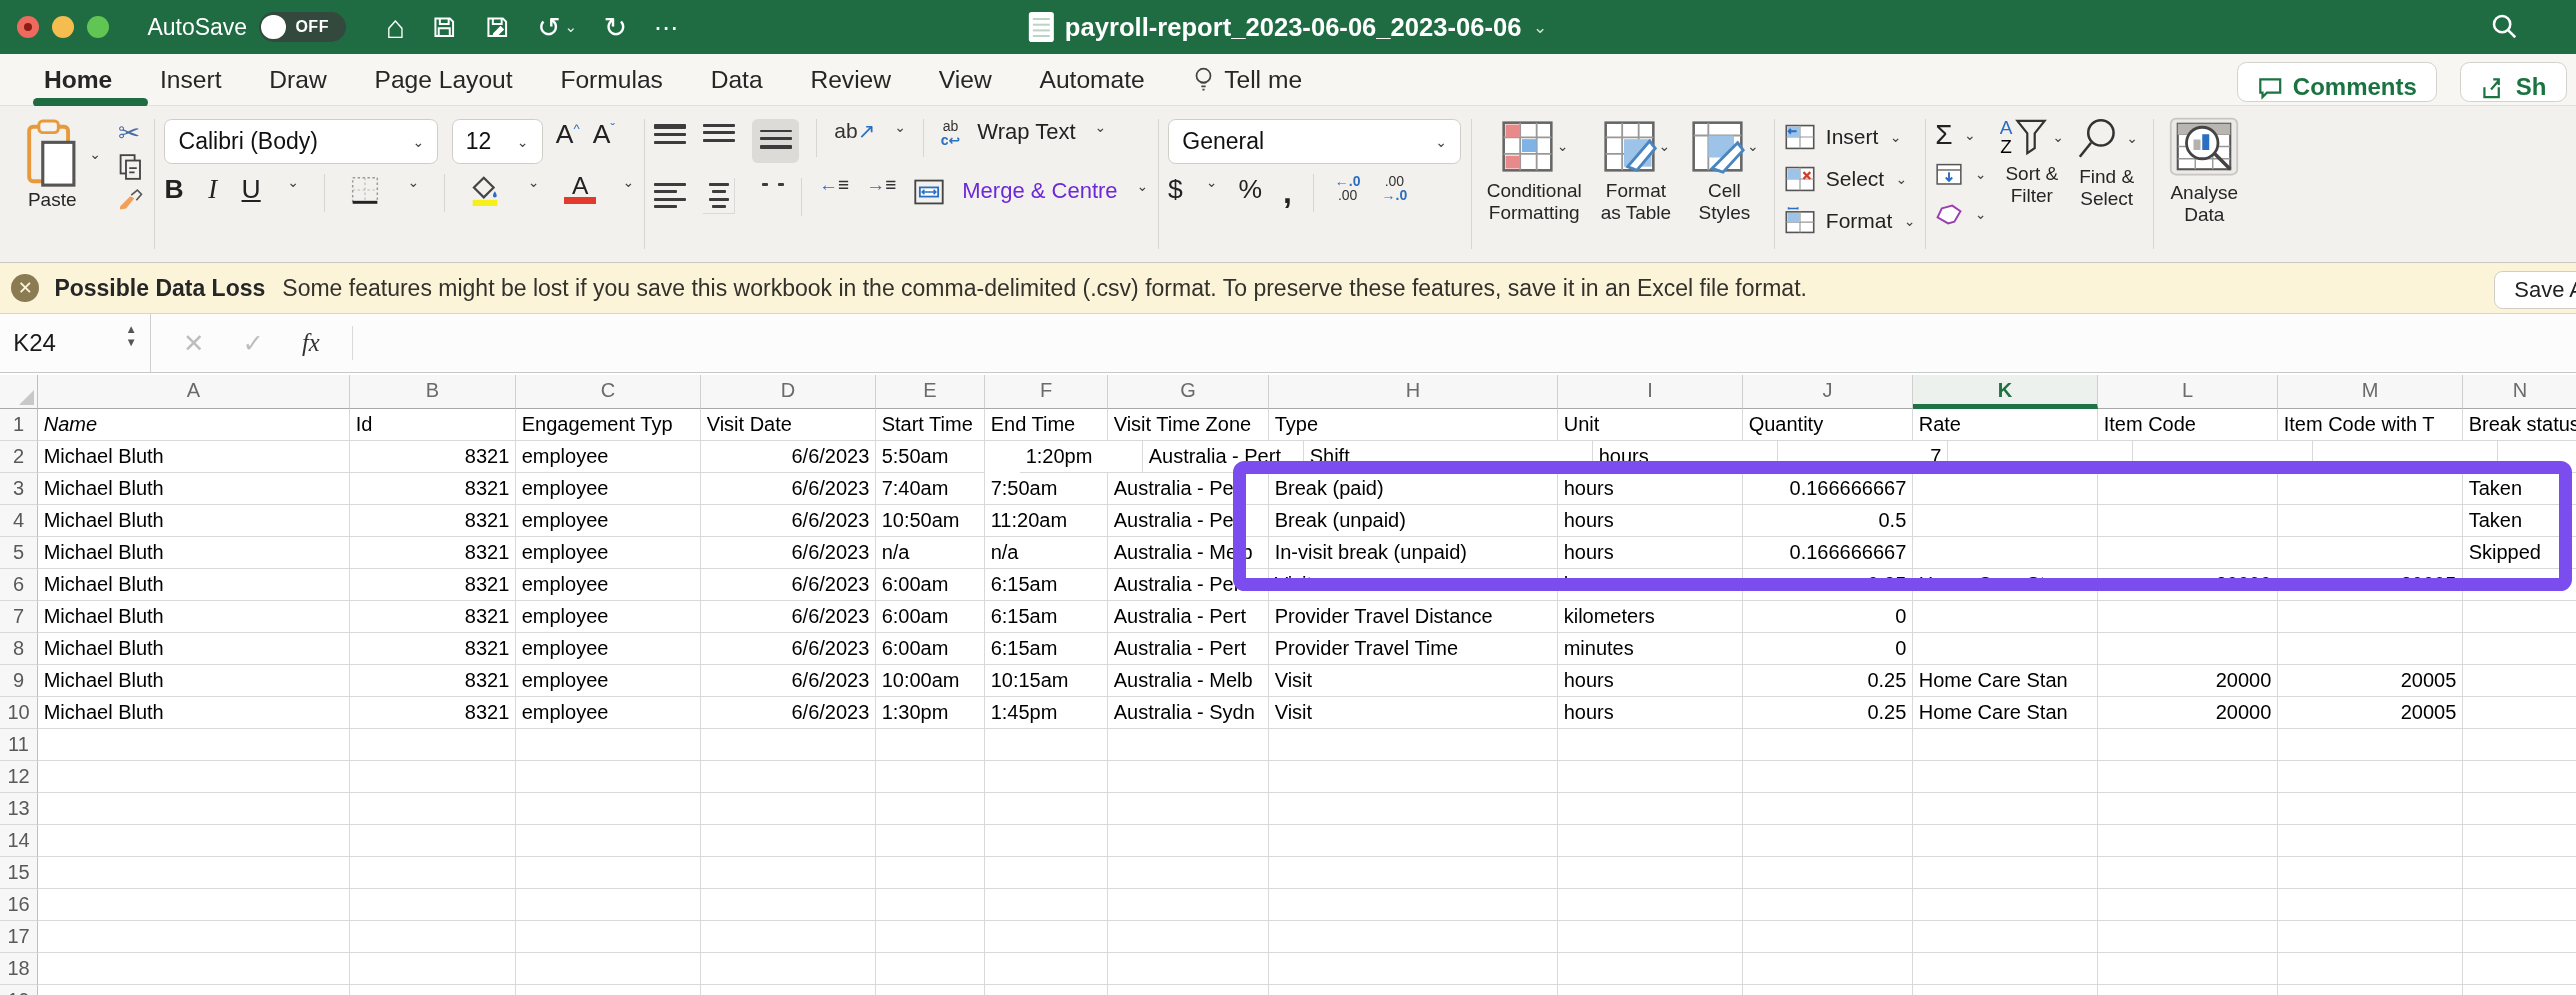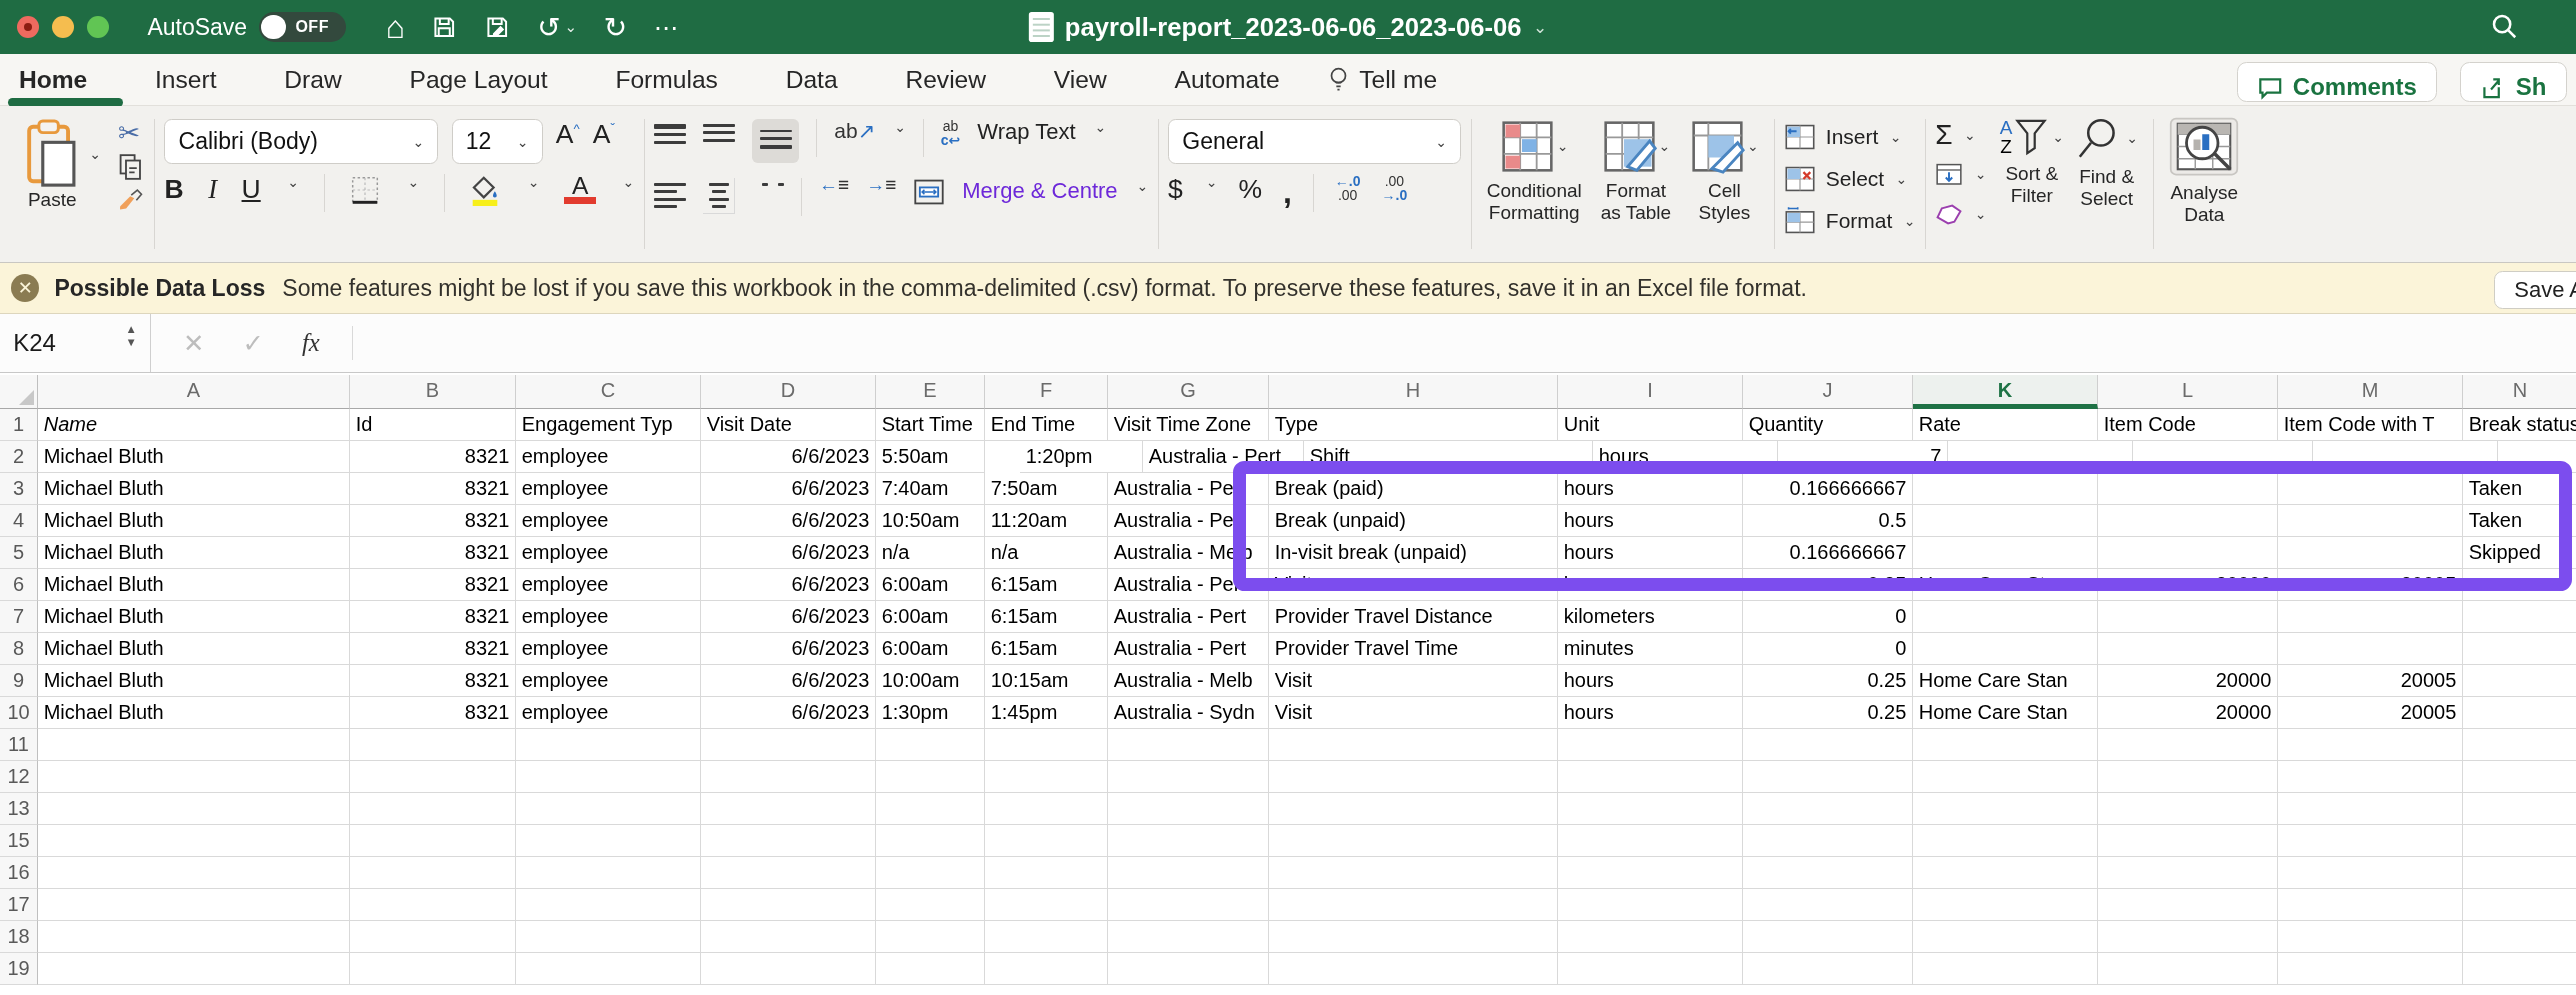--- a/index.html
+++ b/index.html
@@ -26,21 +26,21 @@
   .tb-chev{font-size:15px;margin-left:3.8px;opacity:.9}
   .tb-title{position:absolute;left:50%;transform:translateX(-50%);display:flex;align-items:center;gap:11.4px}
   .doc-ico{width:24.6px;height:30px;background:#fff;border-radius:2.8px;position:relative}
   .doc-ico::after{content:"";position:absolute;left:3.8px;top:5.7px;width:17px;height:2.8px;background:#bcd3c6;box-shadow:0 5.7px 0 #bcd3c6,0 11.4px 0 #bcd3c6,0 17px 0 #bcd3c6}
   .file-title{font-size:25.6px;font-weight:700;color:#fff;white-space:nowrap}
   .title-chev{font-size:17px;color:#cfe2d7}
   .tb-search{position:absolute;right:57px;top:11.4px;cursor:pointer}
 
   
   .tabbar{position:absolute;top:54px;left:0;width:100%;height:52px;background:#f7f6f3;display:flex;align-items:center;border-bottom:0.9px solid #e2e0db}
-  .tabs{display:flex;align-items:center;margin-left:17px;gap:64px}
+  .tabs{display:flex;align-items:center;margin-left:42px;gap:44px}
   .tab{font-size:24.6px;color:#262626;cursor:pointer;position:relative;padding:5.7px 1.9px;white-space:nowrap}
   .tab.active{font-weight:700}
   .tab.active::after{content:"";position:absolute;left:-9.5px;right:-34px;bottom:-7.6px;height:8.5px;border-radius:4.7px;background:var(--green-title)}
   .tellme{display:flex;align-items:center;gap:9.5px;margin-left:45px;font-size:24.6px;color:#262626;cursor:pointer}
   .tab-right{position:absolute;right:9.5px;top:7.6px;display:flex;gap:23px}
   .pill-btn{display:flex;align-items:flex-end;gap:9.5px;background:#fff;border:0.9px solid #d4d2cd;border-radius:9.5px;height:40px;padding:0 19px;color:#1a7340;font-size:24px;font-weight:600;cursor:pointer;white-space:nowrap}
 
   
   .ribbon{position:absolute;top:106px;left:0;width:100%;height:157px;background:var(--ribbon-bg);border-bottom:0.9px solid #c9c7c2;display:flex;align-items:stretch;overflow:hidden}
   .rdiv{width:0.9px;background:#d8d6d2;margin:13.2px 9.5px}
@@ -743,102 +743,119 @@
         <div class="c cell a-left" style="width: 161px;"></div>
         <div class="c cell a-left" style="width: 289px;"></div>
         <div class="c cell a-left" style="width: 185px;"></div>
         <div class="c cell a-right" style="width: 170px;"></div>
         <div class="c cell a-left" style="width: 185px;"></div>
         <div class="c cell a-right" style="width: 180px;"></div>
         <div class="c cell a-right" style="width: 185px;"></div>
         <div class="c cell a-left" style="width: 115px;"></div>
       </div>
       <div class="r">
-        <div class="c gut">15</div>
+        <div class="c gut">14</div>
         <div class="c cell a-left" style="width: 312px;"></div>
         <div class="c cell a-right" style="width: 166px;"></div>
         <div class="c cell a-left" style="width: 185px;"></div>
         <div class="c cell a-right" style="width: 175px;"></div>
         <div class="c cell a-left" style="width: 109px;"></div>
         <div class="c cell a-left" style="width: 123px;"></div>
         <div class="c cell a-left" style="width: 161px;"></div>
         <div class="c cell a-left" style="width: 289px;"></div>
         <div class="c cell a-left" style="width: 185px;"></div>
         <div class="c cell a-right" style="width: 170px;"></div>
         <div class="c cell a-left" style="width: 185px;"></div>
         <div class="c cell a-right" style="width: 180px;"></div>
         <div class="c cell a-right" style="width: 185px;"></div>
         <div class="c cell a-left" style="width: 115px;"></div>
       </div>
       <div class="r">
-        <div class="c gut">16</div>
+        <div class="c gut">15</div>
         <div class="c cell a-left" style="width: 312px;"></div>
         <div class="c cell a-right" style="width: 166px;"></div>
         <div class="c cell a-left" style="width: 185px;"></div>
         <div class="c cell a-right" style="width: 175px;"></div>
         <div class="c cell a-left" style="width: 109px;"></div>
         <div class="c cell a-left" style="width: 123px;"></div>
         <div class="c cell a-left" style="width: 161px;"></div>
         <div class="c cell a-left" style="width: 289px;"></div>
         <div class="c cell a-left" style="width: 185px;"></div>
         <div class="c cell a-right" style="width: 170px;"></div>
         <div class="c cell a-left" style="width: 185px;"></div>
         <div class="c cell a-right" style="width: 180px;"></div>
         <div class="c cell a-right" style="width: 185px;"></div>
         <div class="c cell a-left" style="width: 115px;"></div>
       </div>
       <div class="r">
-        <div class="c gut">17</div>
+        <div class="c gut">16</div>
         <div class="c cell a-left" style="width: 312px;"></div>
         <div class="c cell a-right" style="width: 166px;"></div>
         <div class="c cell a-left" style="width: 185px;"></div>
         <div class="c cell a-right" style="width: 175px;"></div>
         <div class="c cell a-left" style="width: 109px;"></div>
         <div class="c cell a-left" style="width: 123px;"></div>
         <div class="c cell a-left" style="width: 161px;"></div>
         <div class="c cell a-left" style="width: 289px;"></div>
         <div class="c cell a-left" style="width: 185px;"></div>
         <div class="c cell a-right" style="width: 170px;"></div>
         <div class="c cell a-left" style="width: 185px;"></div>
         <div class="c cell a-right" style="width: 180px;"></div>
         <div class="c cell a-right" style="width: 185px;"></div>
         <div class="c cell a-left" style="width: 115px;"></div>
       </div>
       <div class="r">
-        <div class="c gut">18</div>
+        <div class="c gut">17</div>
         <div class="c cell a-left" style="width: 312px;"></div>
         <div class="c cell a-right" style="width: 166px;"></div>
         <div class="c cell a-left" style="width: 185px;"></div>
         <div class="c cell a-right" style="width: 175px;"></div>
         <div class="c cell a-left" style="width: 109px;"></div>
         <div class="c cell a-left" style="width: 123px;"></div>
         <div class="c cell a-left" style="width: 161px;"></div>
         <div class="c cell a-left" style="width: 289px;"></div>
         <div class="c cell a-left" style="width: 185px;"></div>
         <div class="c cell a-right" style="width: 170px;"></div>
         <div class="c cell a-left" style="width: 185px;"></div>
         <div class="c cell a-right" style="width: 180px;"></div>
         <div class="c cell a-right" style="width: 185px;"></div>
         <div class="c cell a-left" style="width: 115px;"></div>
       </div>
       <div class="r">
-        <div class="c gut">19</div>
+        <div class="c gut">18</div>
         <div class="c cell a-left" style="width: 312px;"></div>
         <div class="c cell a-right" style="width: 166px;"></div>
         <div class="c cell a-left" style="width: 185px;"></div>
         <div class="c cell a-right" style="width: 175px;"></div>
         <div class="c cell a-left" style="width: 109px;"></div>
         <div class="c cell a-left" style="width: 123px;"></div>
         <div class="c cell a-left" style="width: 161px;"></div>
         <div class="c cell a-left" style="width: 289px;"></div>
         <div class="c cell a-left" style="width: 185px;"></div>
         <div class="c cell a-right" style="width: 170px;"></div>
         <div class="c cell a-left" style="width: 185px;"></div>
         <div class="c cell a-right" style="width: 180px;"></div>
         <div class="c cell a-right" style="width: 185px;"></div>
         <div class="c cell a-left" style="width: 115px;"></div>
       </div>
+      <div class="r">
+        <div class="c gut">19</div>
+        <div class="c cell a-left" style="width: 312px;"></div>
+        <div class="c cell a-right" style="width: 166px;"></div>
+        <div class="c cell a-left" style="width: 185px;"></div>
+        <div class="c cell a-right" style="width: 175px;"></div>
+        <div class="c cell a-left" style="width: 109px;"></div>
+        <div class="c cell a-left" style="width: 123px;"></div>
+        <div class="c cell a-left" style="width: 161px;"></div>
+        <div class="c cell a-left" style="width: 289px;"></div>
+        <div class="c cell a-left" style="width: 185px;"></div>
+        <div class="c cell a-right" style="width: 170px;"></div>
+        <div class="c cell a-left" style="width: 185px;"></div>
+        <div class="c cell a-right" style="width: 180px;"></div>
+        <div class="c cell a-right" style="width: 185px;"></div>
+        <div class="c cell a-left" style="width: 115px;"></div>
+      </div>
     </div>
 
   <div class="annotation" style="border-color: rgb(124, 77, 238);"></div>
 
 </div>
 
 
 </body></html>

